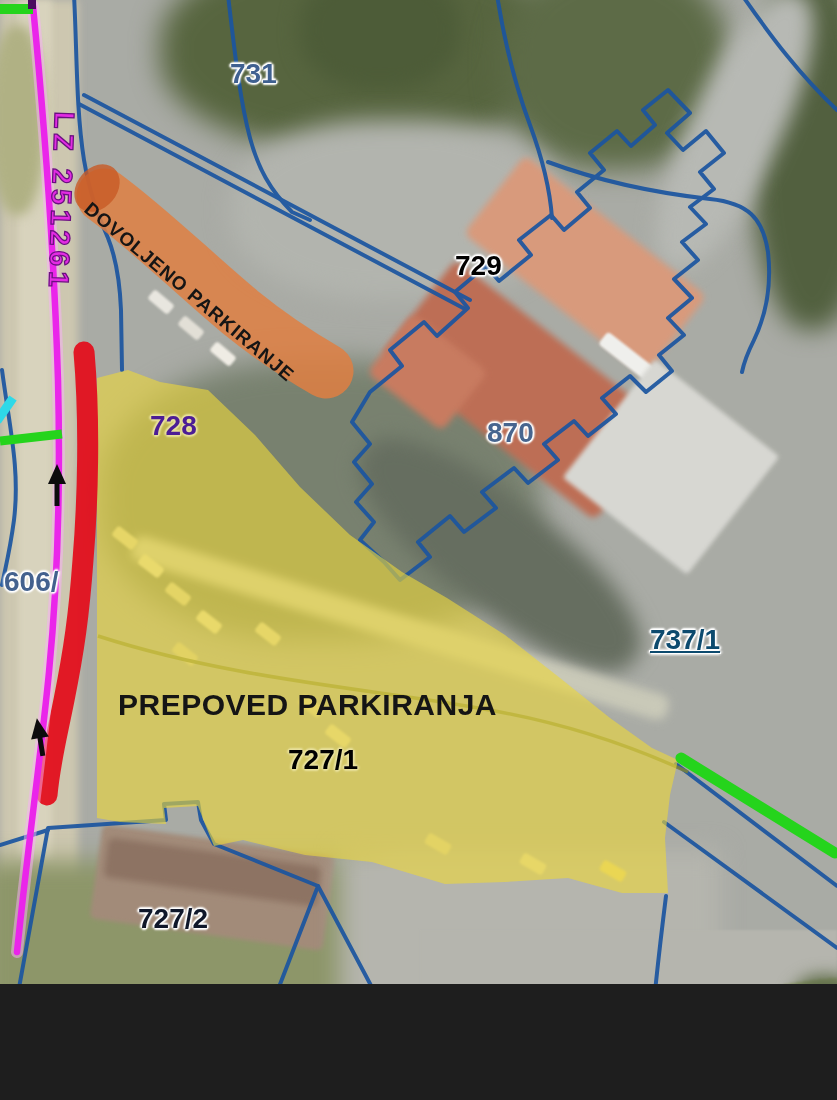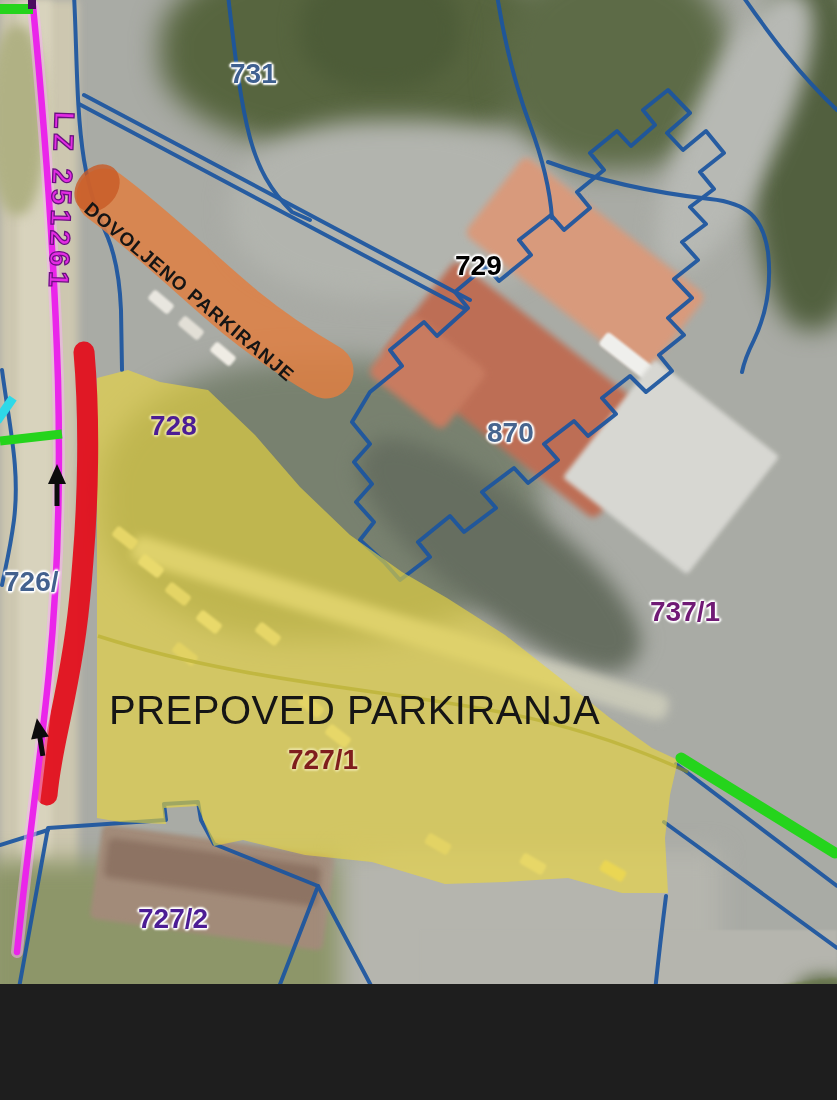--- a/index.html
+++ b/index.html
@@ -9,21 +9,21 @@
   .lyr{position:absolute;left:0;top:0;width:837px;height:1100px;}
   .b{position:absolute;border-radius:45%;}
   .car{position:absolute;width:26px;height:12px;border-radius:3px;filter:blur(1px);}
   svg{position:absolute;left:0;top:0;}
   .parcel{position:absolute;font-weight:700;font-size:28px;color:#47658f;white-space:nowrap;
           text-shadow:-2px 0 2px #fff,2px 0 2px #fff,0 -2px 2px #fff,0 2px 2px #fff,
                       -1px -1px 1px #fff,1px 1px 1px #fff;}
   .parcel.dim{text-shadow:-2px 0 2px #e8e09c,2px 0 2px #e8e09c,0 -2px 2px #e8e09c,
                           0 2px 2px #e8e09c,-1px -1px 1px #e8e09c,1px 1px 1px #e8e09c;}
   .zlabel{position:absolute;color:#151515;white-space:nowrap;}
-  .zlabel.forbidden{left:109px;top:688px;font-size:40px;font-weight:400;letter-spacing:.5px;}
+  .zlabel.forbidden{left:118px;top:688px;font-size:30px;font-weight:700;letter-spacing:.5px;}
   .zlabel.allowed{left:94px;top:198px;font-size:19px;font-weight:600;letter-spacing:1px;
                   transform:rotate(40deg);transform-origin:0 0;}
   .roadlabel{position:absolute;left:80px;top:112px;font-size:28px;font-weight:700;
              letter-spacing:5px;color:#e32be3;white-space:nowrap;
              transform:rotate(92deg);transform-origin:0 0;
              -webkit-text-stroke:1.3px #6b1080;}
   .track{position:absolute;left:420px;top:930px;width:417px;height:170px;filter:blur(1px);
     background:radial-gradient(circle at 460px 590px,
       #ab5749 0px,#ab5749 420px,#d09385 420px,#d09385 423px,
       #b25c4e 423px,#b25c4e 438px,#d09385 438px,#d09385 441px,
@@ -140,22 +140,22 @@
         <polygon points="40,718 31,738 49,738"></polygon>
       </g>
     </g>
   </svg>
 
   <div class="lyr">
     <div class="parcel" style="left:230px;top:58px;color:#3f6090;">731</div>
     <div class="parcel" style="left:455px;top:250px;color:#000000;">729</div>
     <div class="parcel dim" style="left:150px;top:410px;color:#4c1d95;">728</div>
     <div class="parcel" style="left:487px;top:417px;color:#47658f;">870</div>
-    <div class="parcel" style="left:650px;top:596px;color:#701a75;">737/1</div>
-    <div class="parcel" style="left:4px;top:566px;color:#43618e;">726/</div>
-    <div class="parcel dim" style="left:288px;top:744px;color:#7f1d1d;">727/1</div>
-    <div class="parcel" style="left:138px;top:903px;color:#4c1d95;">727/2</div>
+    <div class="parcel" style="left:650px;top:624px;color:#0c4a6e;text-decoration:underline;">737/1</div>
+    <div class="parcel" style="left:4px;top:566px;color:#43618e;">606/</div>
+    <div class="parcel dim" style="left:288px;top:744px;color:#000000;">727/1</div>
+    <div class="parcel" style="left:138px;top:903px;color:#0f172a;">727/2</div>
 
     <div class="zlabel allowed">DOVOLJENO PARKIRANJE</div>
     <div class="zlabel forbidden">PREPOVED PARKIRANJA</div>
     <div class="roadlabel">LZ 251261</div>
   </div>
 </div>
 
 </body></html>

